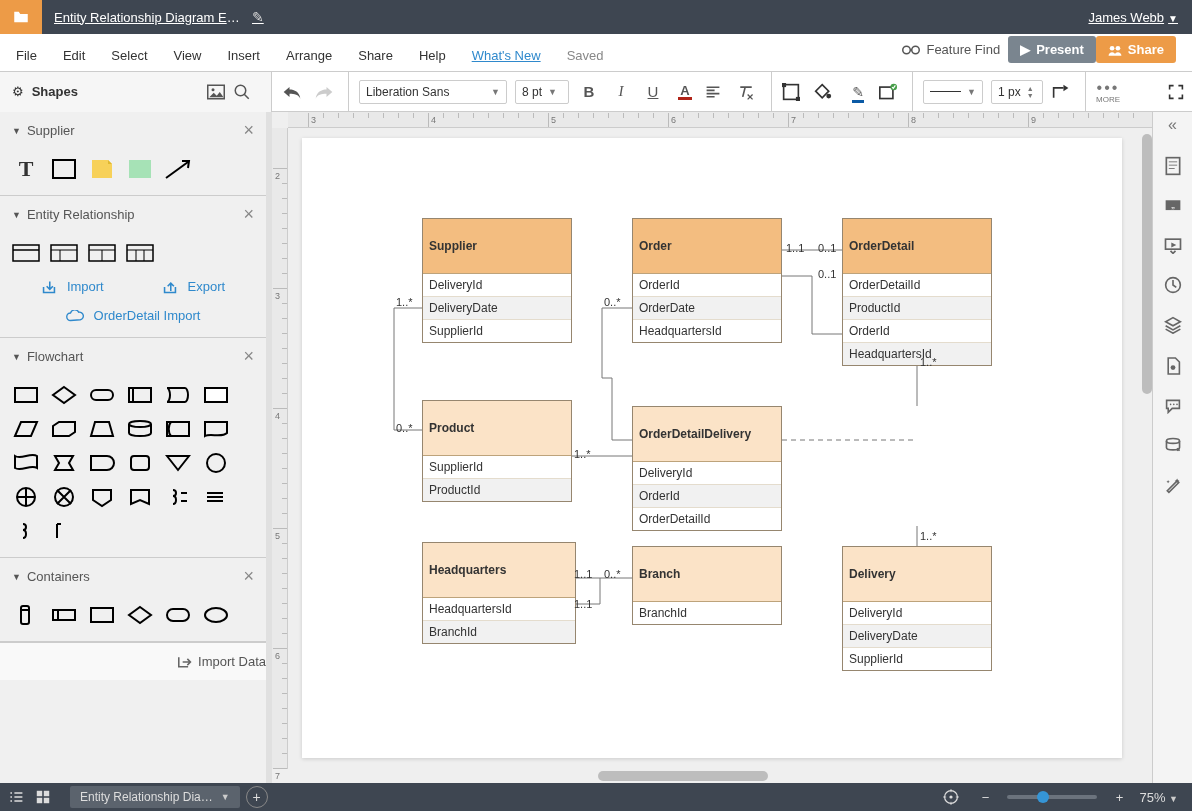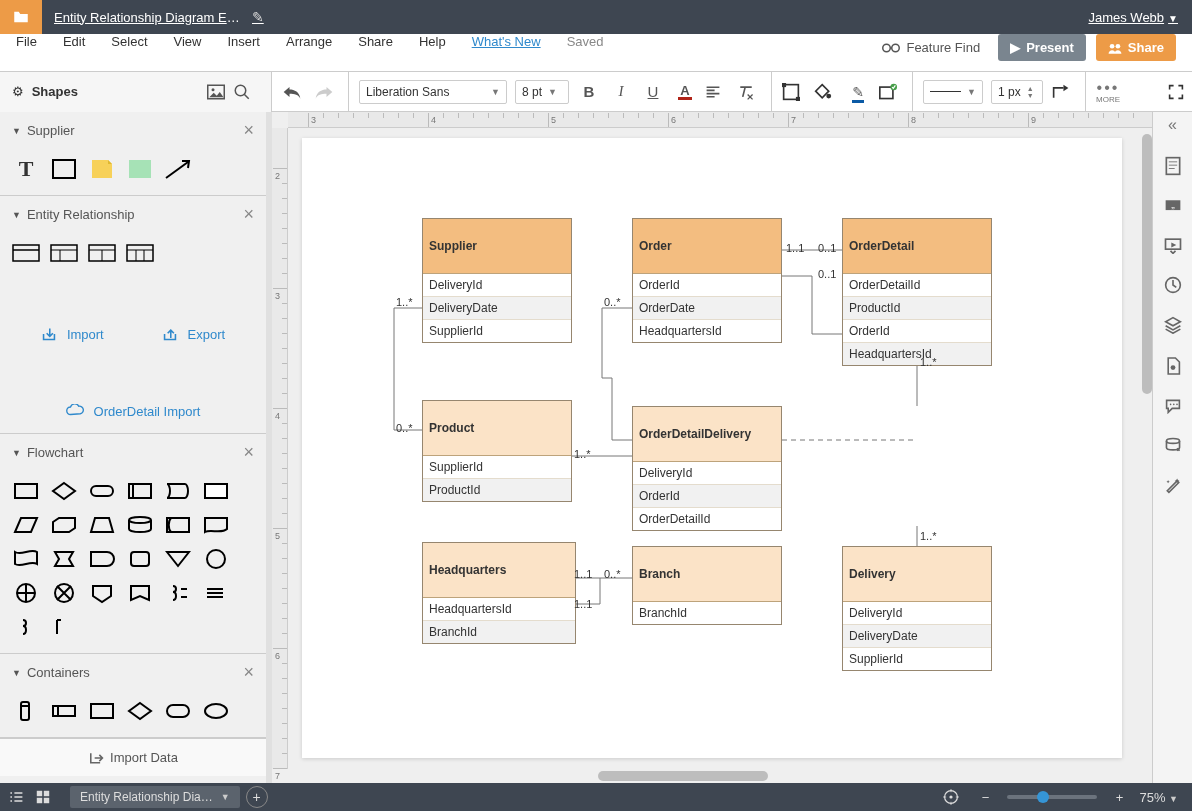--- a/index.html
+++ b/index.html
@@ -57,32 +57,32 @@
   .titlebar .user {
     padding: 0 14px;
     font-weight:500;
   }
   .titlebar .user-caret { font-size:10px; margin-left:4px;}
   
   .menubar {
     background:#fff;
     height: 38px;
     display:flex;
-    align-items:flex-start;
-    padding: 0 16px;
+    align-items:flex-end;
+    padding: 8px 16px;
     border-bottom: 1px solid var(--gray-border);
   }
   .menubar .menu-item {
     margin-right: 26px;
     color:#333;
     cursor:pointer;
   }
   .menubar .menu-item.link { color: var(--blue); text-decoration:underline;}
   .menubar .menu-item.muted { color:#888;}
-  .menubar .right { margin-left:auto; display:flex; align-items:center; gap:10px;}
+  .menubar .right { margin-left:auto; display:flex; align-items:center; }
   .find-wrap{display:flex;align-items:center;gap:6px;color:#555;margin-right:8px;}
   .btn {
     padding: 6px 12px;
     border-radius:3px;
     font-weight:600;
     color:#fff;
     display:flex;align-items:center;gap:6px;
     cursor:pointer;
   }
   .btn.gray{ background:#7a858f;}
@@ -158,23 +158,23 @@
     display:flex;flex-wrap:wrap;gap:10px;
   }
   .shape-slot{
     width:28px;height:24px;display:flex;align-items:center;justify-content:center;
   }
   .er-links{
     width:100%;display:flex;justify-content:space-around;
     color:var(--blue);font-size:13px;padding-top:4px;
   }
   .er-links.row2{justify-content:center;}
-  .er-link{display:flex;align-items:flex-start;gap:10px;cursor:pointer;margin-top:48px;}
+  .er-link{display:flex;align-items:center;gap:10px;cursor:pointer;}
   .import-data{
-    height:38px;display:flex;align-items:center;justify-content:center;
+    height:38px;display:flex;align-items:center;justify-content:flex-end;
     gap:4px;color:#555;border-top:1px solid var(--gray-border);
     background:#f9f9f9;
   }
   
   .canvas-wrap {
     flex:1;
     position:relative;
     background:#efefef;
     overflow:hidden;
   }

